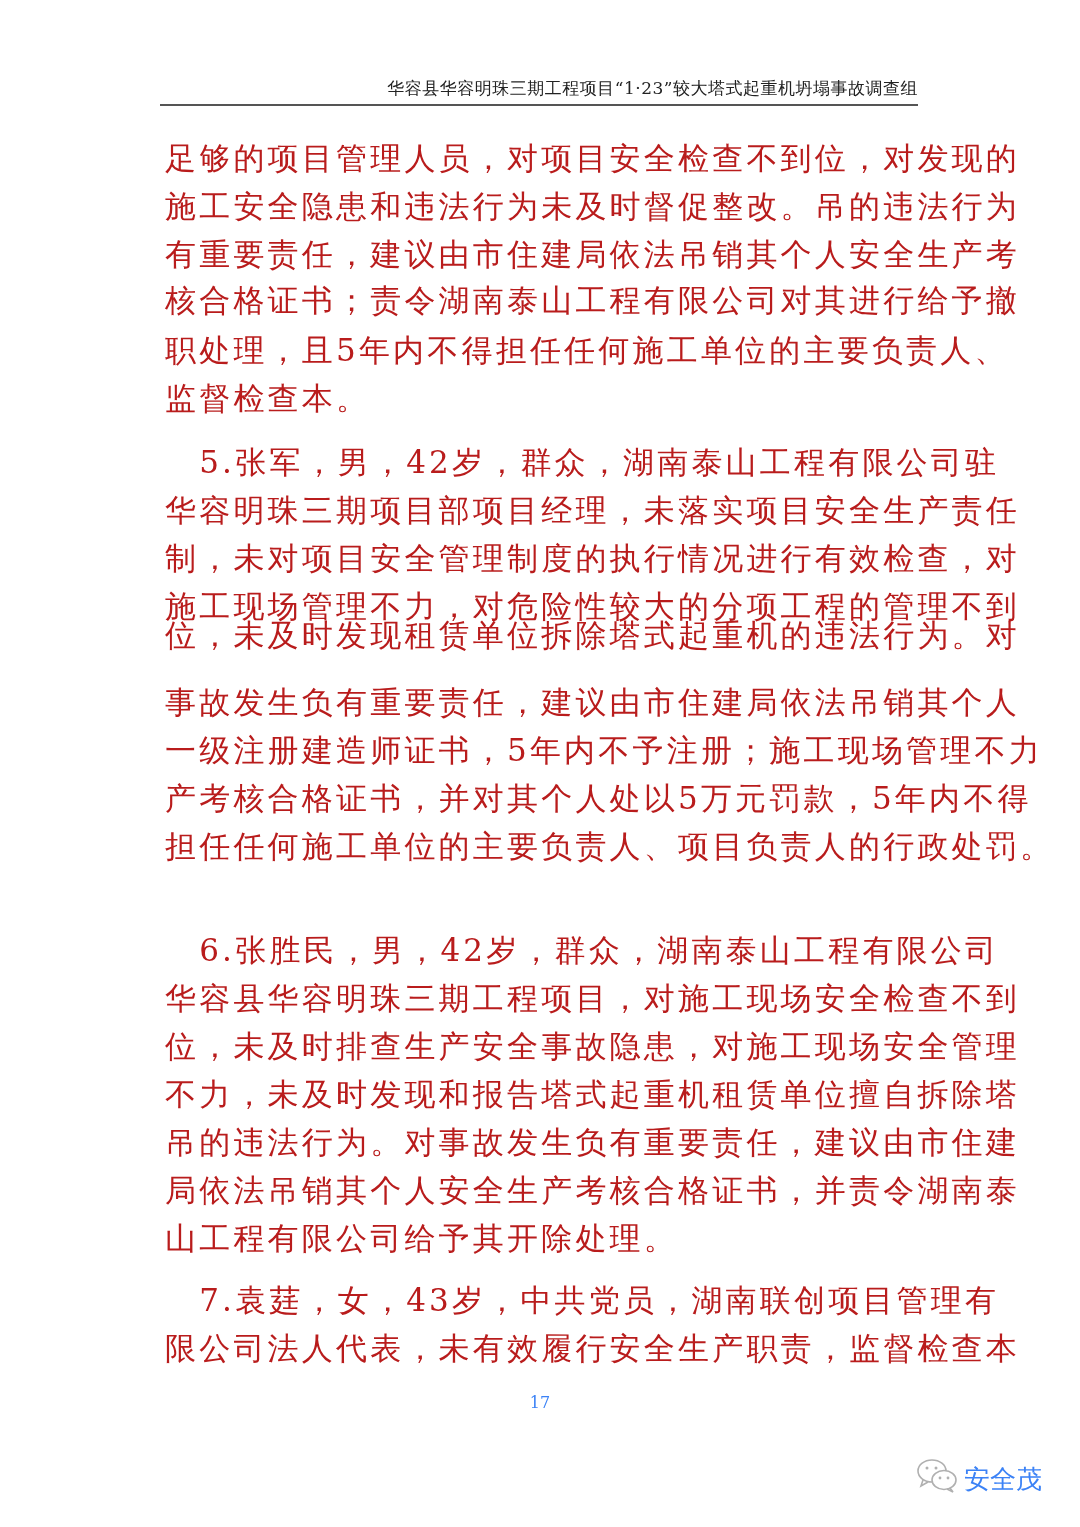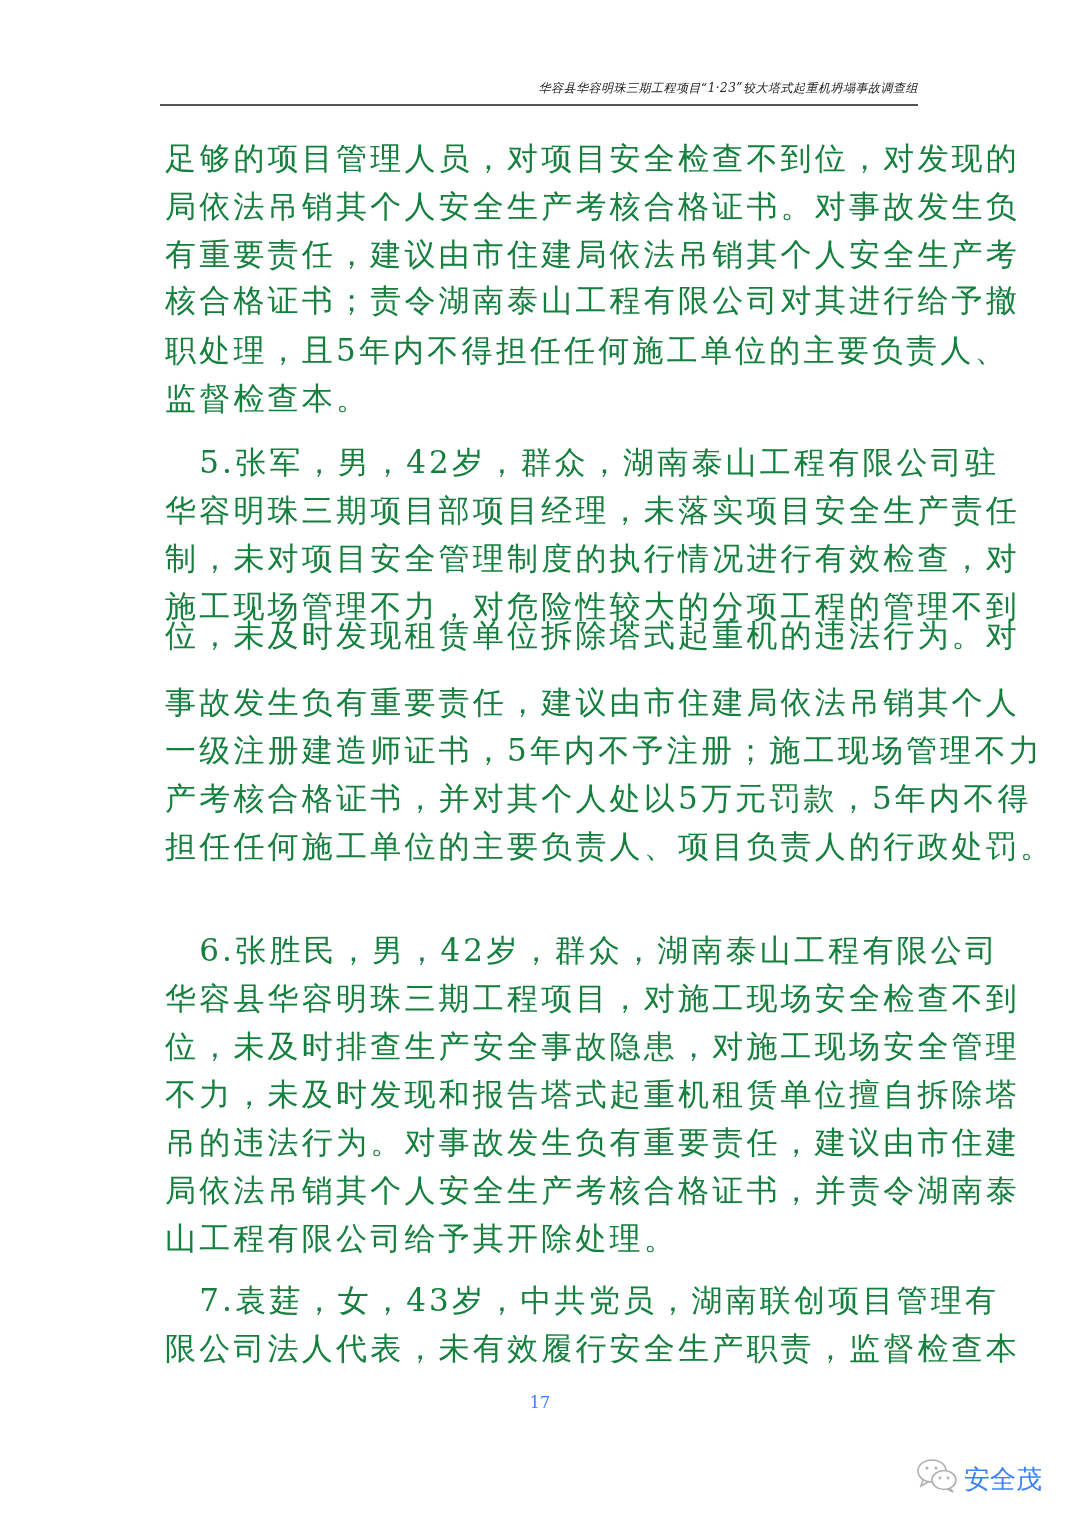--- a/index.html
+++ b/index.html
@@ -16,40 +16,39 @@
       color: #1a1a1a;
     }
     .running-header {
       position: absolute;
       left: 160px;
       top: 76px;
       width: 758px;
       height: 28px;
       border-bottom: 2px solid #555;
       text-align: right;
-      font-size: 12px;
+      font-size: 17px;
       line-height: 24px;
       color: #222;
       letter-spacing: 0.5px;
-      font-style: italic;
     }
     .body-text {
       position: absolute;
       left: 165px;
       top: 0;
       width: 745px;
     }
     .line {
       position: absolute;
       left: 0;
       white-space: nowrap;
       font-size: 31px;
       line-height: 40px;
       letter-spacing: 3.2px;
-      color: #15803d;
+      color: #b91c1c;
     }
     .page-number {
       position: absolute;
       left: 0;
       width: 1080px;
       top: 1393px;
       text-align: center;
       font-size: 16px;
       color: #3b82f6;
     }
@@ -72,21 +71,21 @@
 </head>
 <body>
 
 <div class="running-header">
   <span>华容县华容明珠三期工程项目“1·23”较大塔式起重机坍塌事故调查组</span>
 </div>
 
 <div class="body-text">
 
   <div class="line" style="top:138px">足够的项目管理人员，对项目安全检查不到位，对发现的</div>
-  <div class="line" style="top:186px">局依法吊销其个人安全生产考核合格证书。对事故发生负</div>
+  <div class="line" style="top:186px">施工安全隐患和违法行为未及时督促整改。吊的违法行为</div>
   <div class="line" style="top:234px">有重要责任，建议由市住建局依法吊销其个人安全生产考</div>
   <div class="line" style="top:280px">核合格证书；责令湖南泰山工程有限公司对其进行给予撤</div>
   <div class="line" style="top:330px">职处理，且5年内不得担任任何施工单位的主要负责人、</div>
   <div class="line" style="top:378px">监督检查本。</div>
 
   <div class="line" style="top:442px">　5.张军，男，42岁，群众，湖南泰山工程有限公司驻</div>
   <div class="line" style="top:490px">华容明珠三期项目部项目经理，未落实项目安全生产责任</div>
   <div class="line" style="top:538px">制，未对项目安全管理制度的执行情况进行有效检查，对</div>
   <div class="line" style="top:586px">施工现场管理不力，对危险性较大的分项工程的管理不到</div>
   <div class="line" style="top:615px">位，未及时发现租赁单位拆除塔式起重机的违法行为。对</div>

